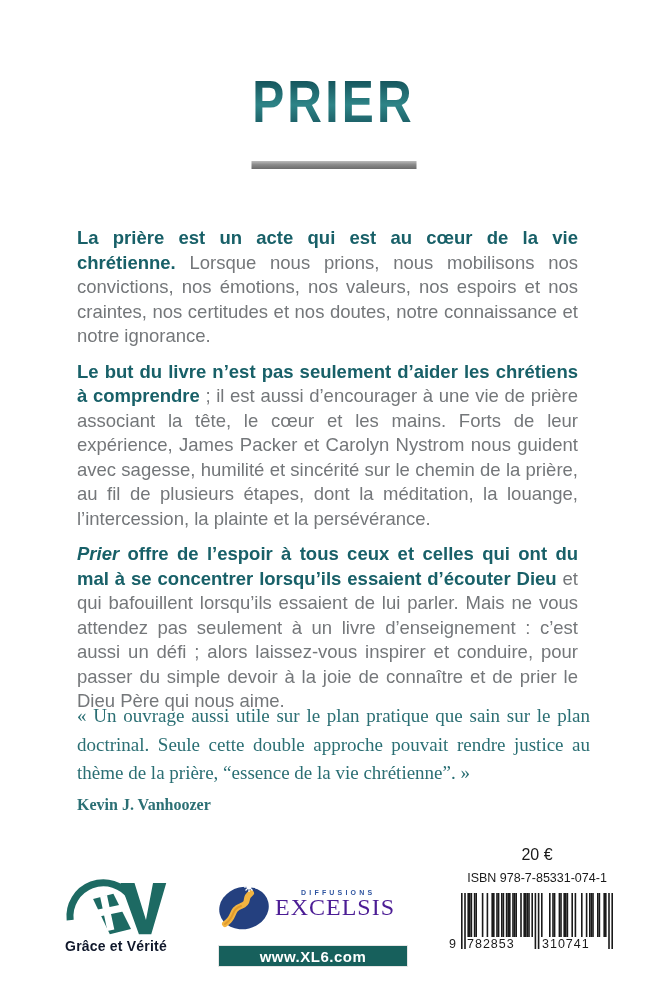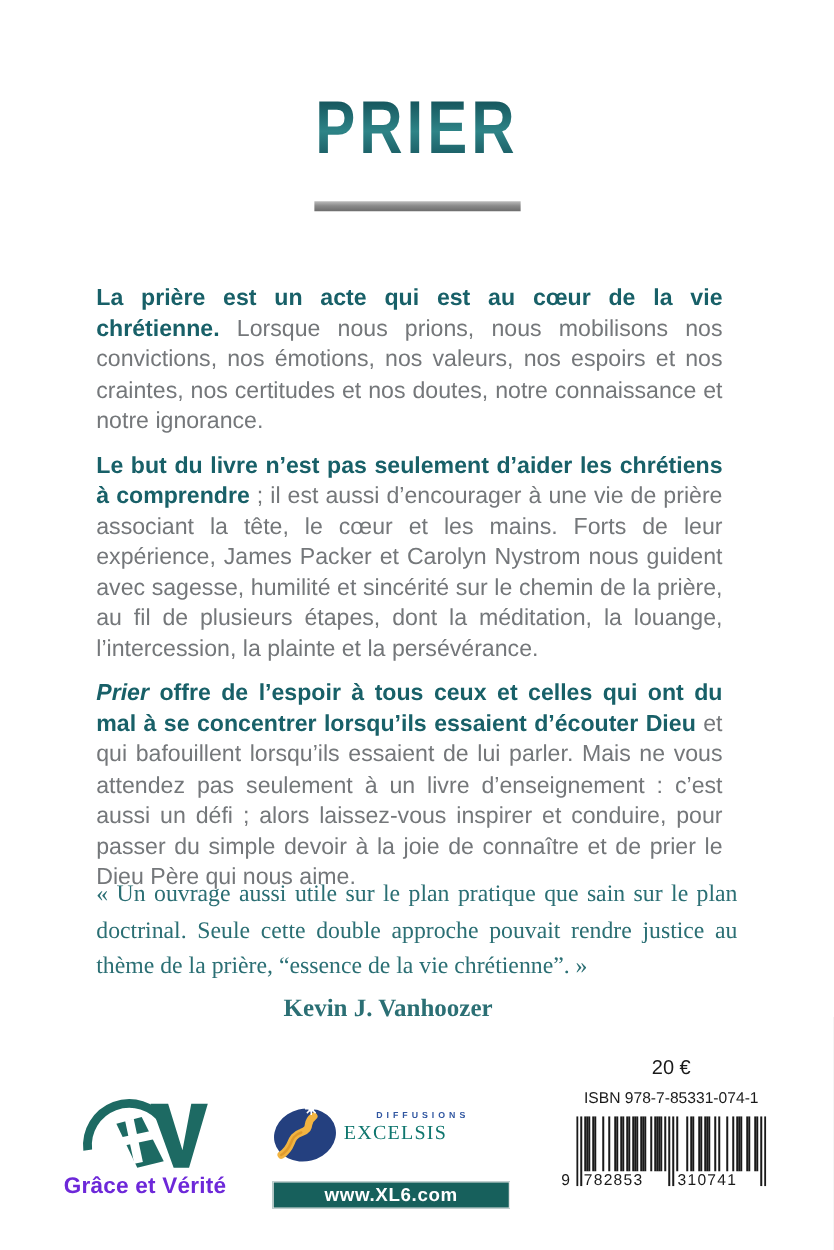--- a/index.html
+++ b/index.html
@@ -40,33 +40,33 @@
   
   .quote{
     position:absolute;top:702px;left:77px;width:513px;
     font-family:"Liberation Serif",serif;
     font-size:19px;line-height:28.5px;
     color:#2b6f74;text-align:justify;
   }
   .quote-author{
     position:absolute;top:796px;left:77px;width:513px;
     font-family:"Liberation Serif",serif;
-    font-size:20px;font-weight:700;color:#2b6f74;
-    text-align:center;padding-right:46px;box-sizing:border-box;
+    font-size:16px;font-weight:700;color:#2b6f74;
+    text-align:left;padding-right:46px;box-sizing:border-box;
   }
   
   .gv{position:absolute;left:46px;top:876px;width:140px;text-align:center;}
   .gv-logo{display:block;margin:0 auto;}
-  .gv-name{margin-top:2px;font-size:18px;font-weight:700;color:#6d28d9;letter-spacing:0.2px;}
+  .gv-name{margin-top:2px;font-size:14px;font-weight:700;color:#0f172a;letter-spacing:0.2px;}
   
   .xl{position:absolute;left:218px;top:883px;width:190px;}
   .xl-row{display:flex;align-items:flex-start;}
   .xl-text{margin-left:5px;padding-top:6px;}
   .xl-diff{font-size:7px;font-weight:700;letter-spacing:3.2px;color:#2f55a0;padding-left:26px;}
-  .xl-name{font-family:"Liberation Serif",serif;font-size:16px;line-height:22px;color:#0f766e;letter-spacing:1px;}
+  .xl-name{font-family:"Liberation Serif",serif;font-size:24px;line-height:22px;color:#4c1d95;letter-spacing:1px;}
   .xl-bar{
     margin-top:15px;width:190px;height:22px;
     background:#17605c;color:#ffffff;
     font-size:15px;font-weight:700;letter-spacing:0.5px;
     display:flex;align-items:center;justify-content:center;
     box-sizing:border-box;border:1px solid #e6e6e6;
   }
   
   .buy{position:absolute;left:452px;top:846px;width:170px;text-align:center;color:#1a1a1a;}
   .price{font-size:16px;}

